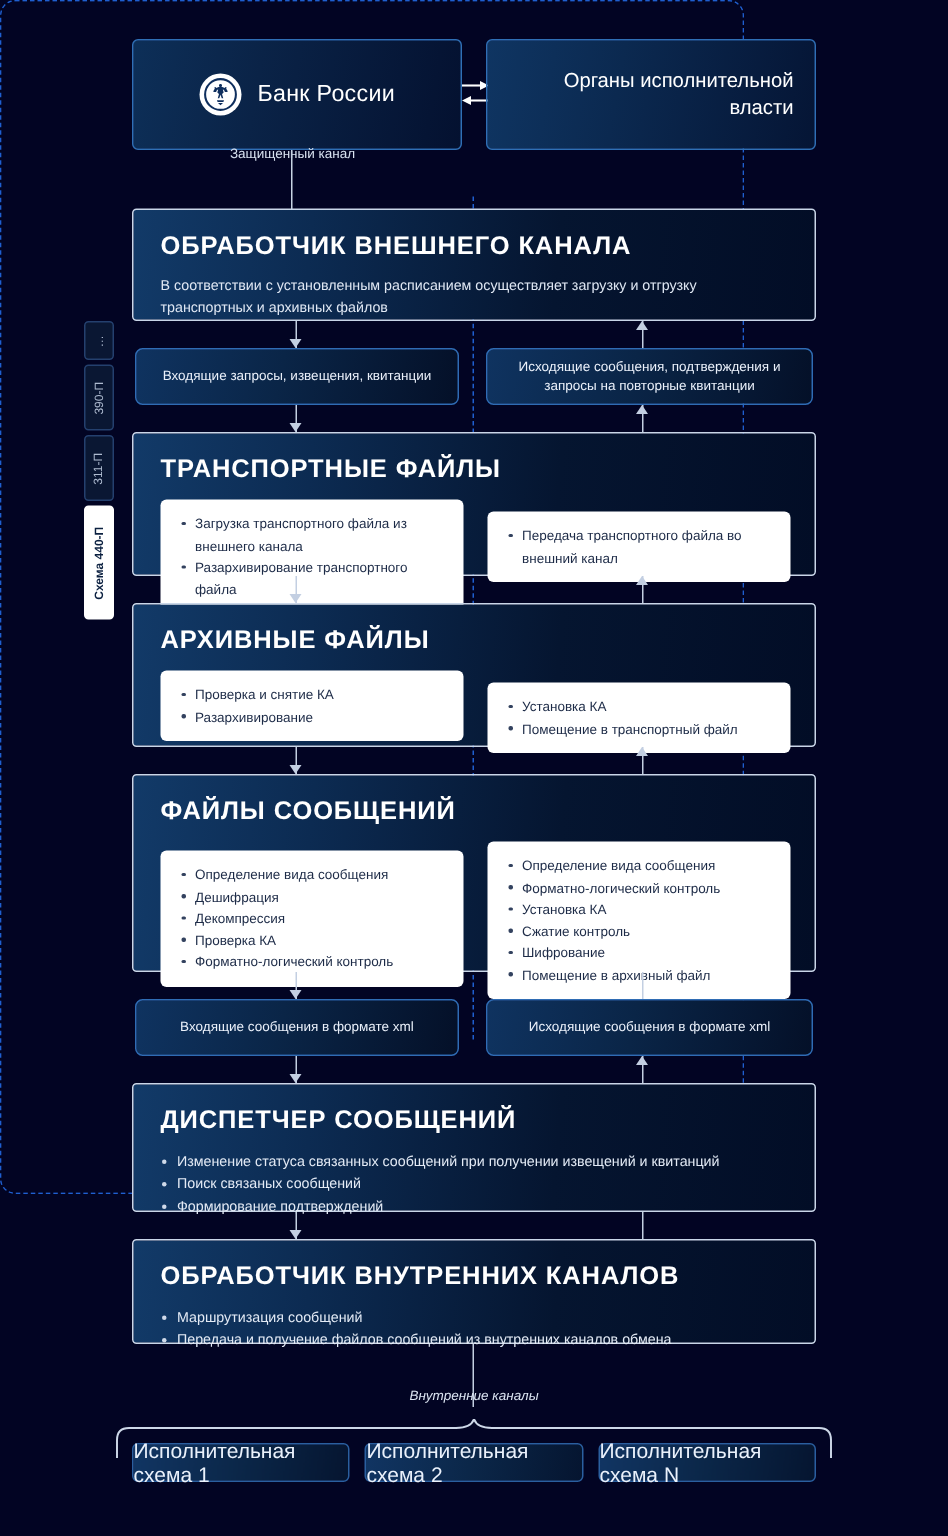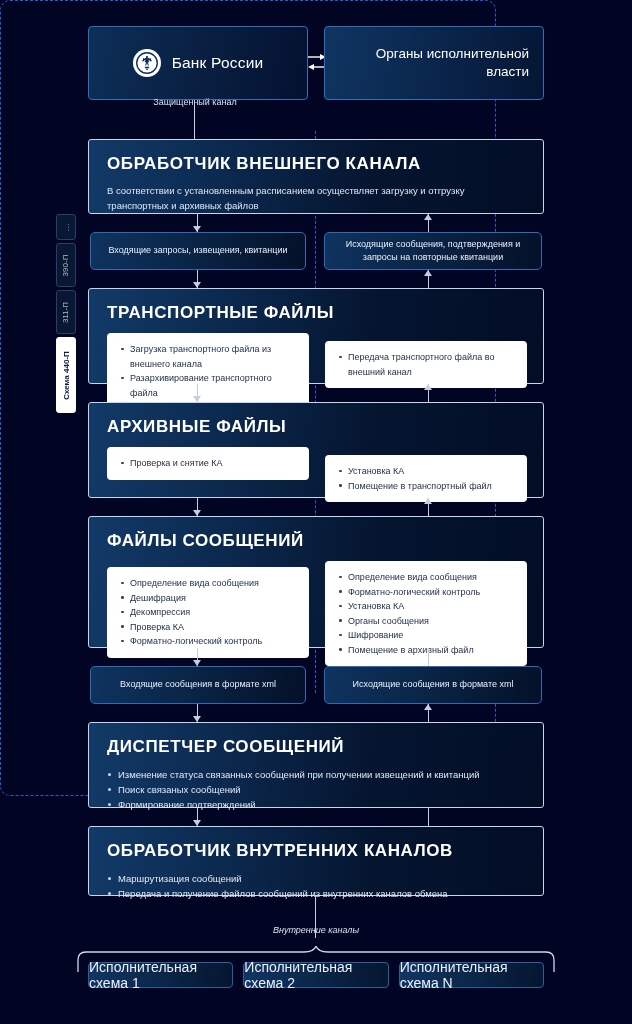--- a/index.html
+++ b/index.html
@@ -294,20 +294,21 @@
       <span class="shaft"></span>
       <span class="head"></span>
     </div>
 
   <div class="section" style="top:402px;height:96px;">
     <div class="section-title">АРХИВНЫЕ ФАЙЛЫ</div>
     <div class="cols">
       <div class="card">
         <ul>
           <li>Проверка и снятие КА</li>
+          <li>Разархивирование</li>
         </ul>
       </div>
       <div class="card" style="margin-top:8px;">
         <ul>
           <li>Установка КА</li>
           <li>Помещение в транспортный файл</li>
         </ul>
       </div>
     </div>
   </div>
@@ -331,21 +332,21 @@
           <li>Декомпрессия</li>
           <li>Проверка КА</li>
           <li>Форматно-логический контроль</li>
         </ul>
       </div>
       <div class="card">
         <ul>
           <li>Определение вида сообщения</li>
           <li>Форматно-логический контроль</li>
           <li>Установка КА</li>
-          <li>Органы сообщения</li>
+          <li>Сжатие контроль</li>
           <li>Шифрование</li>
           <li>Помещение в архивный файл</li>
         </ul>
       </div>
     </div>
   </div>
 
   <div class="arrow down" style="left:193px;top:648px;height:18px;">
       <span class="shaft"></span>
       <span class="head"></span>

